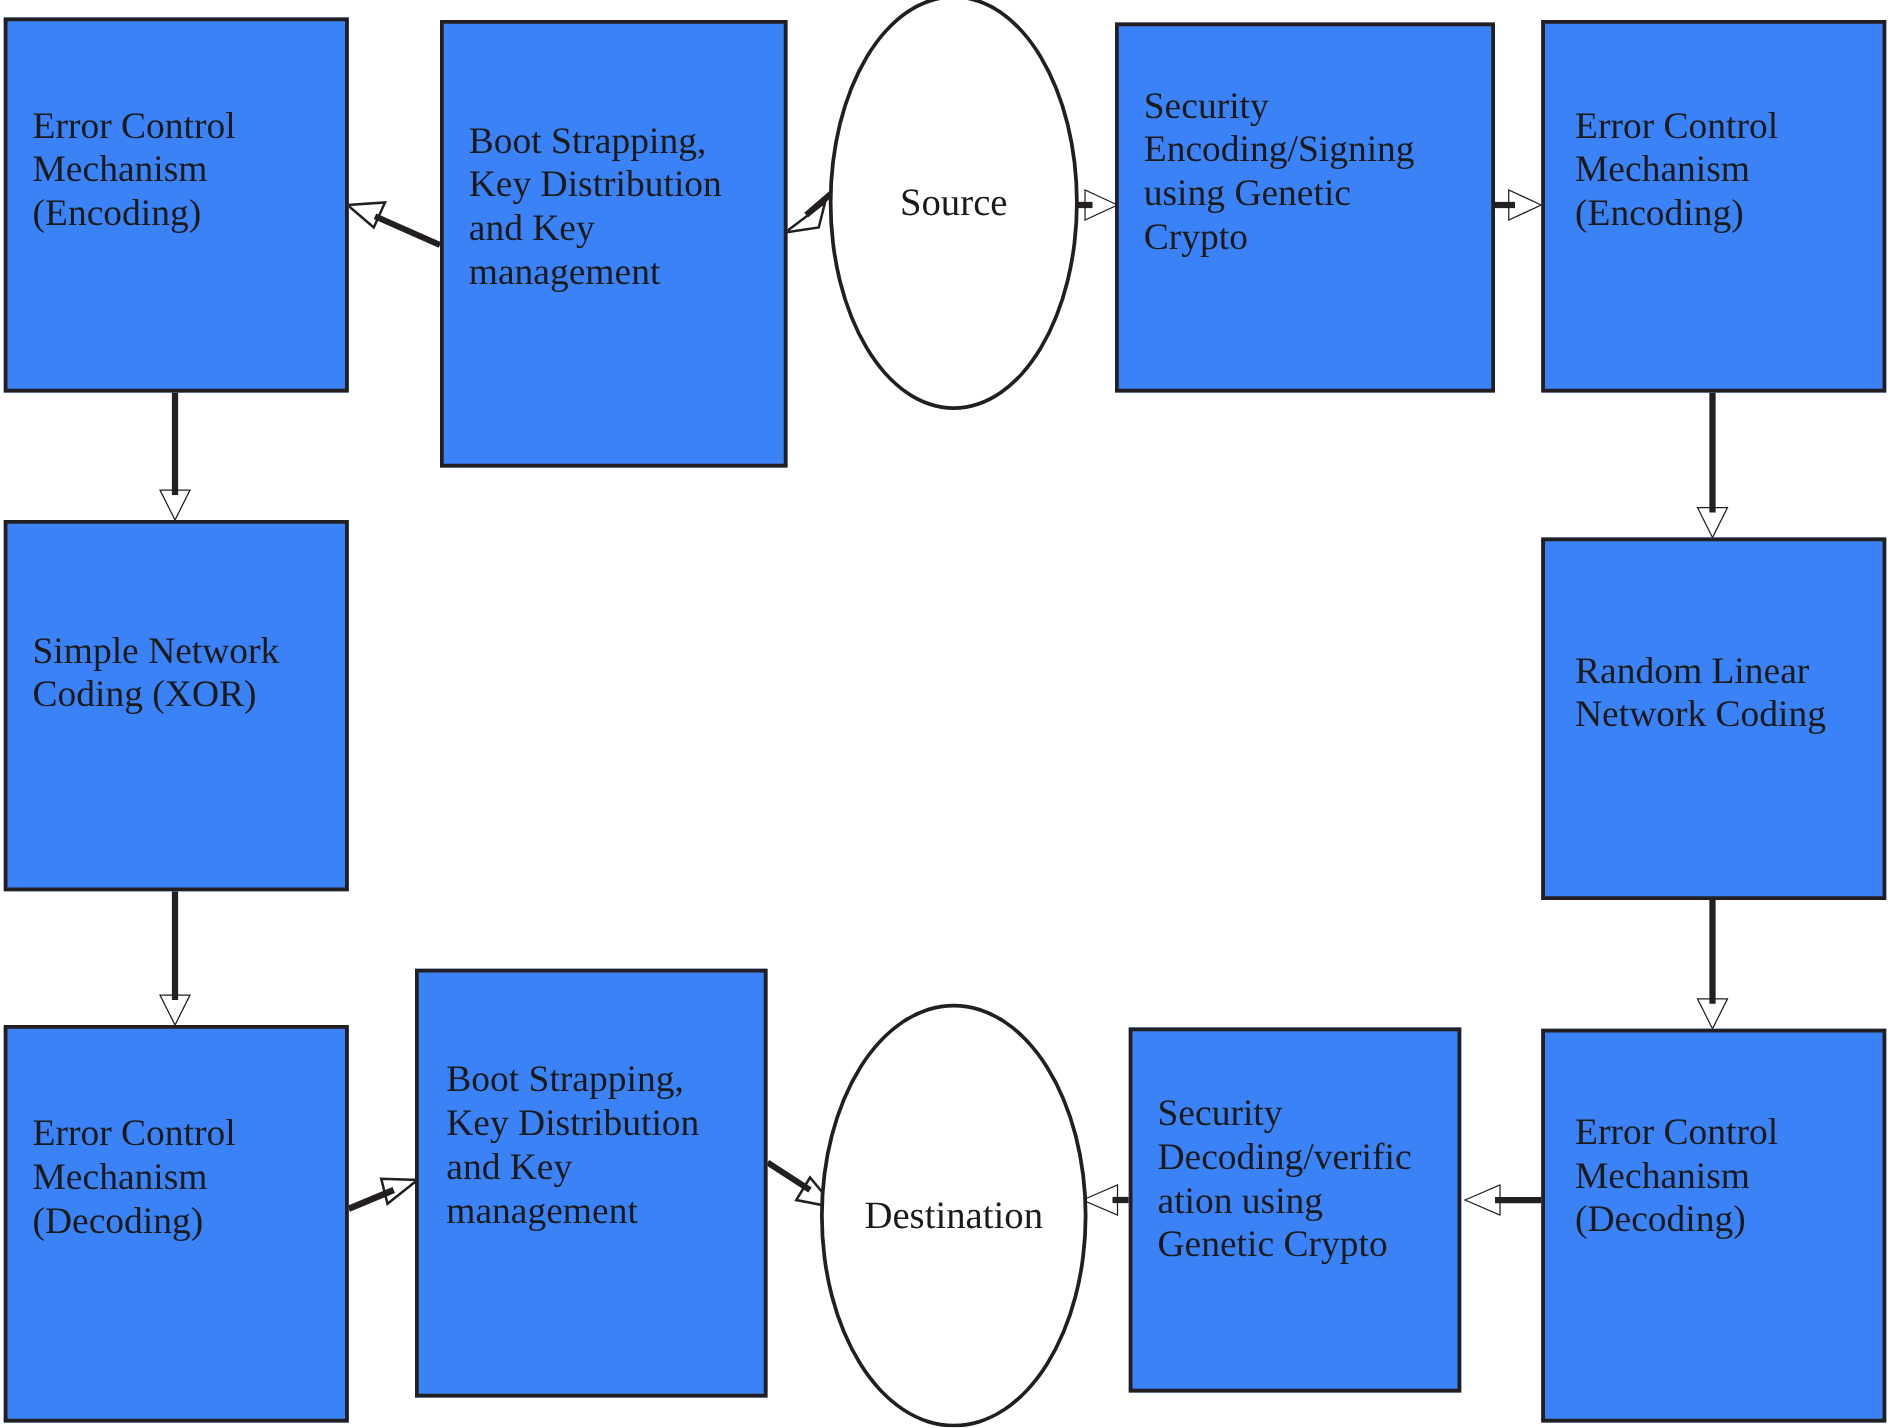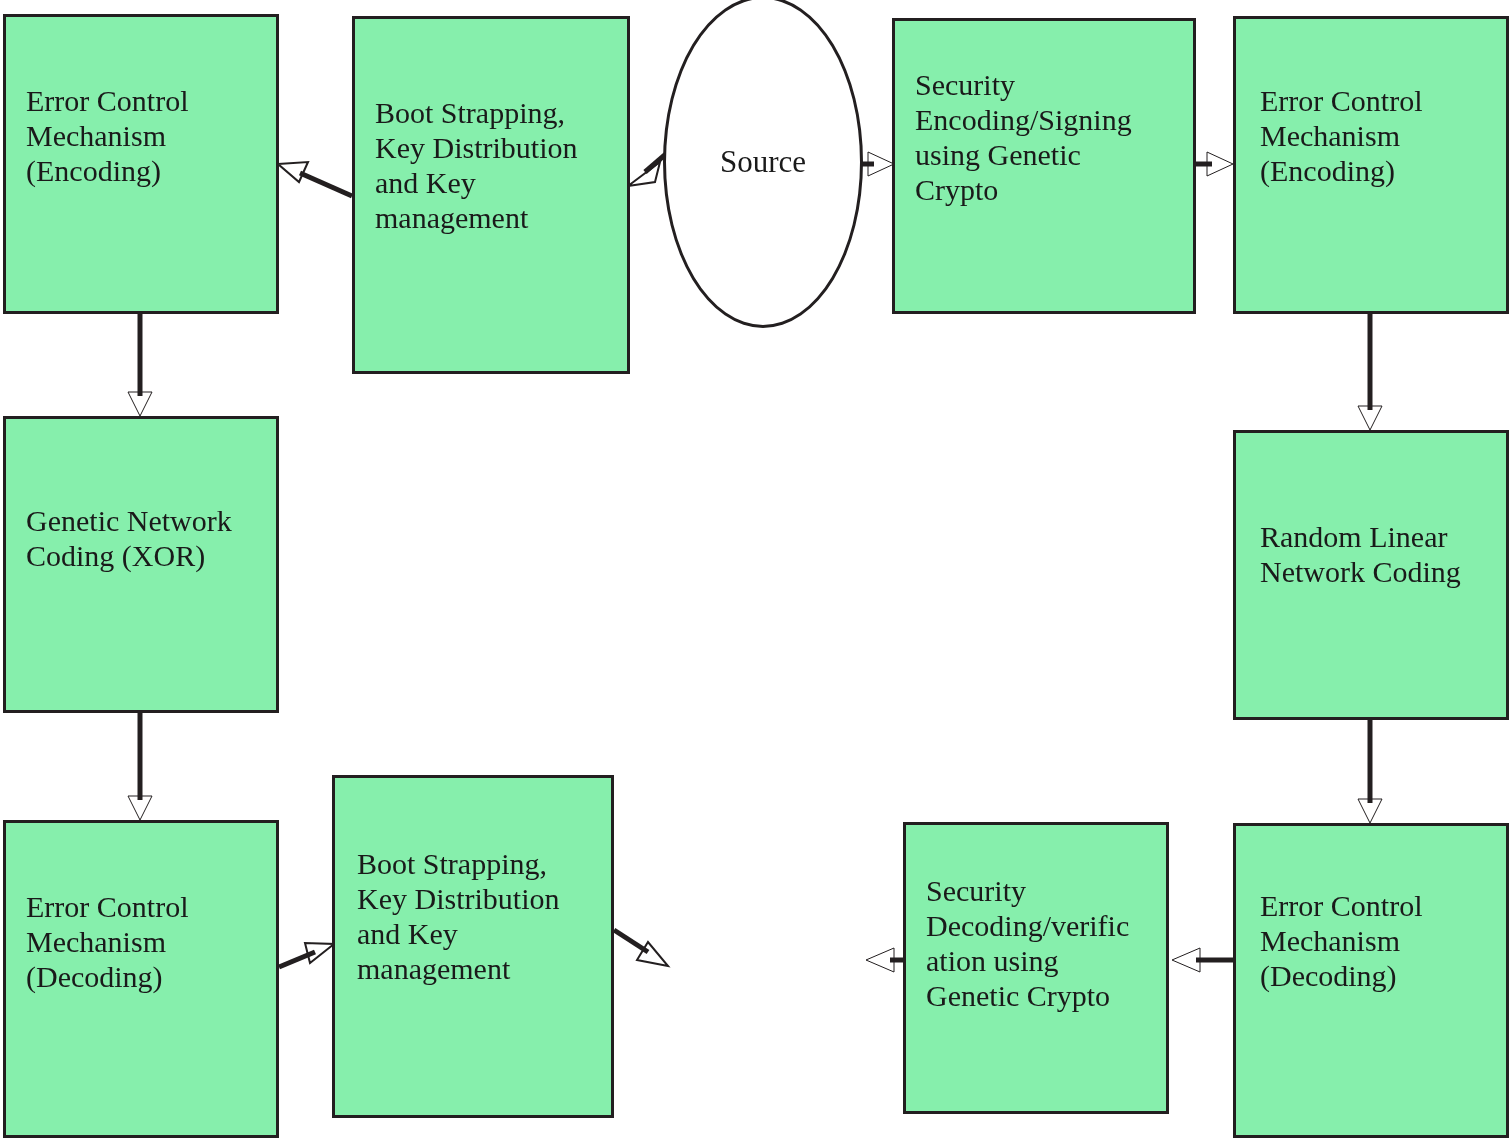--- a/index.html
+++ b/index.html
@@ -15,21 +15,21 @@
   #diagram-root {
     position: relative;
     width: 1512px;
     height: 1142px;
     background: #ffffff;
     overflow: hidden;
   }
   .node {
     position: absolute;
     box-sizing: border-box;
-    background: #86efac;
+    background: #3b82f6;
     border: 3px solid #231f20;
     display: flex;
     align-items: flex-start;
     justify-content: flex-start;
     z-index: 2;
   }
   .node .node-label {
     display: block;
     font-size: 30px;
     line-height: 1.17;
@@ -158,21 +158,21 @@
 Crypto</span>
   </div>
 
   <div class="node box" style="left:1233px; top:16px; width:276px; height:298px; padding:64px 0 0 24px;">
     <span class="node-label">Error Control
 Mechanism
 (Encoding)</span>
   </div>
 
   <div class="node box" style="left:3px; top:416px; width:276px; height:297px; padding:84px 0 0 20px;">
-    <span class="node-label">Genetic Network
+    <span class="node-label">Simple Network
 Coding (XOR)</span>
   </div>
 
   <div class="node box" style="left:1233px; top:430px; width:276px; height:290px; padding:86px 0 16px 24px;">
     <span class="node-label">Random Linear
 Network Coding</span>
   </div>
 
   <div class="node box" style="left:3px; top:820px; width:276px; height:318px; padding:66px 0 0 20px;">
     <span class="node-label">Error Control
@@ -180,20 +180,23 @@
 (Decoding)</span>
   </div>
 
   <div class="node box" style="left:332px; top:775px; width:282px; height:343px; padding:68px 0 0 22px;">
     <span class="node-label">Boot Strapping,
 Key Distribution
 and Key
 management</span>
   </div>
 
+  <div class="node ellipse" style="left:656px; top:803px; width:214px; height:339px;">
+    <span class="node-label">Destination</span>
+  </div>
 
   <div class="node box" style="left:903px; top:822px; width:266px; height:292px; padding:48px 0 0 20px;">
     <span class="node-label">Security
 Decoding/verific
 ation using
 Genetic Crypto</span>
   </div>
 
   <div class="node box" style="left:1233px; top:823px; width:276px; height:315px; padding:62px 0 0 24px;">
     <span class="node-label">Error Control

